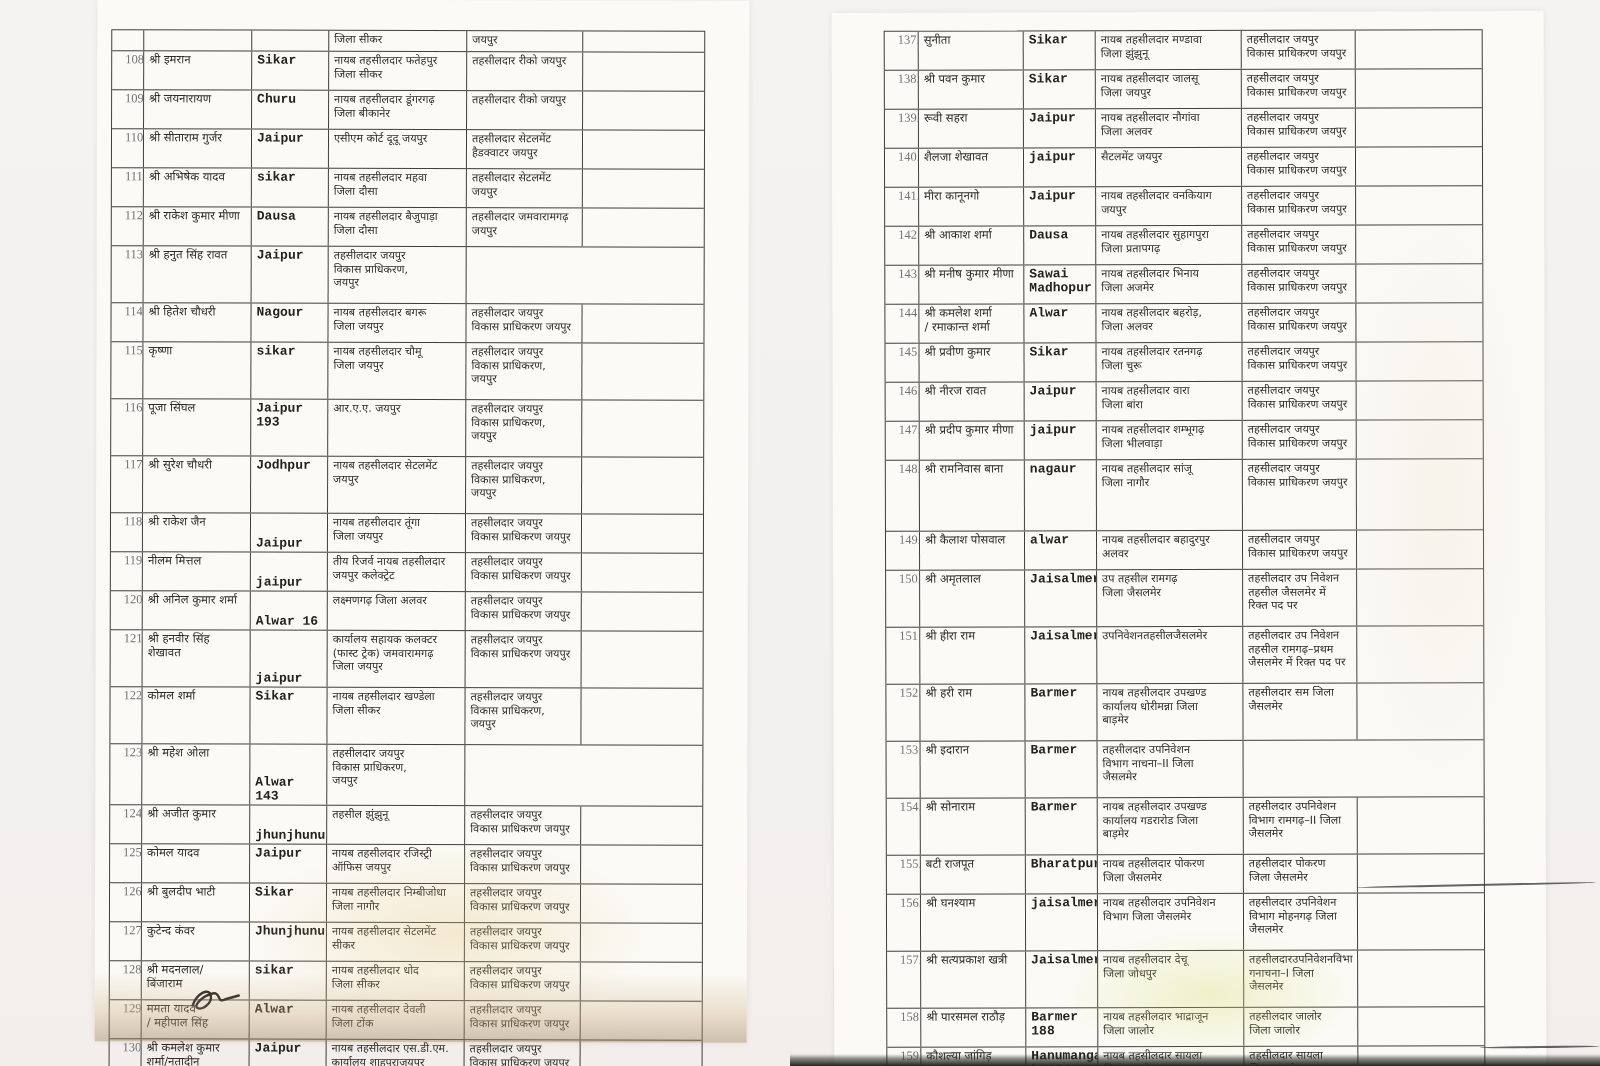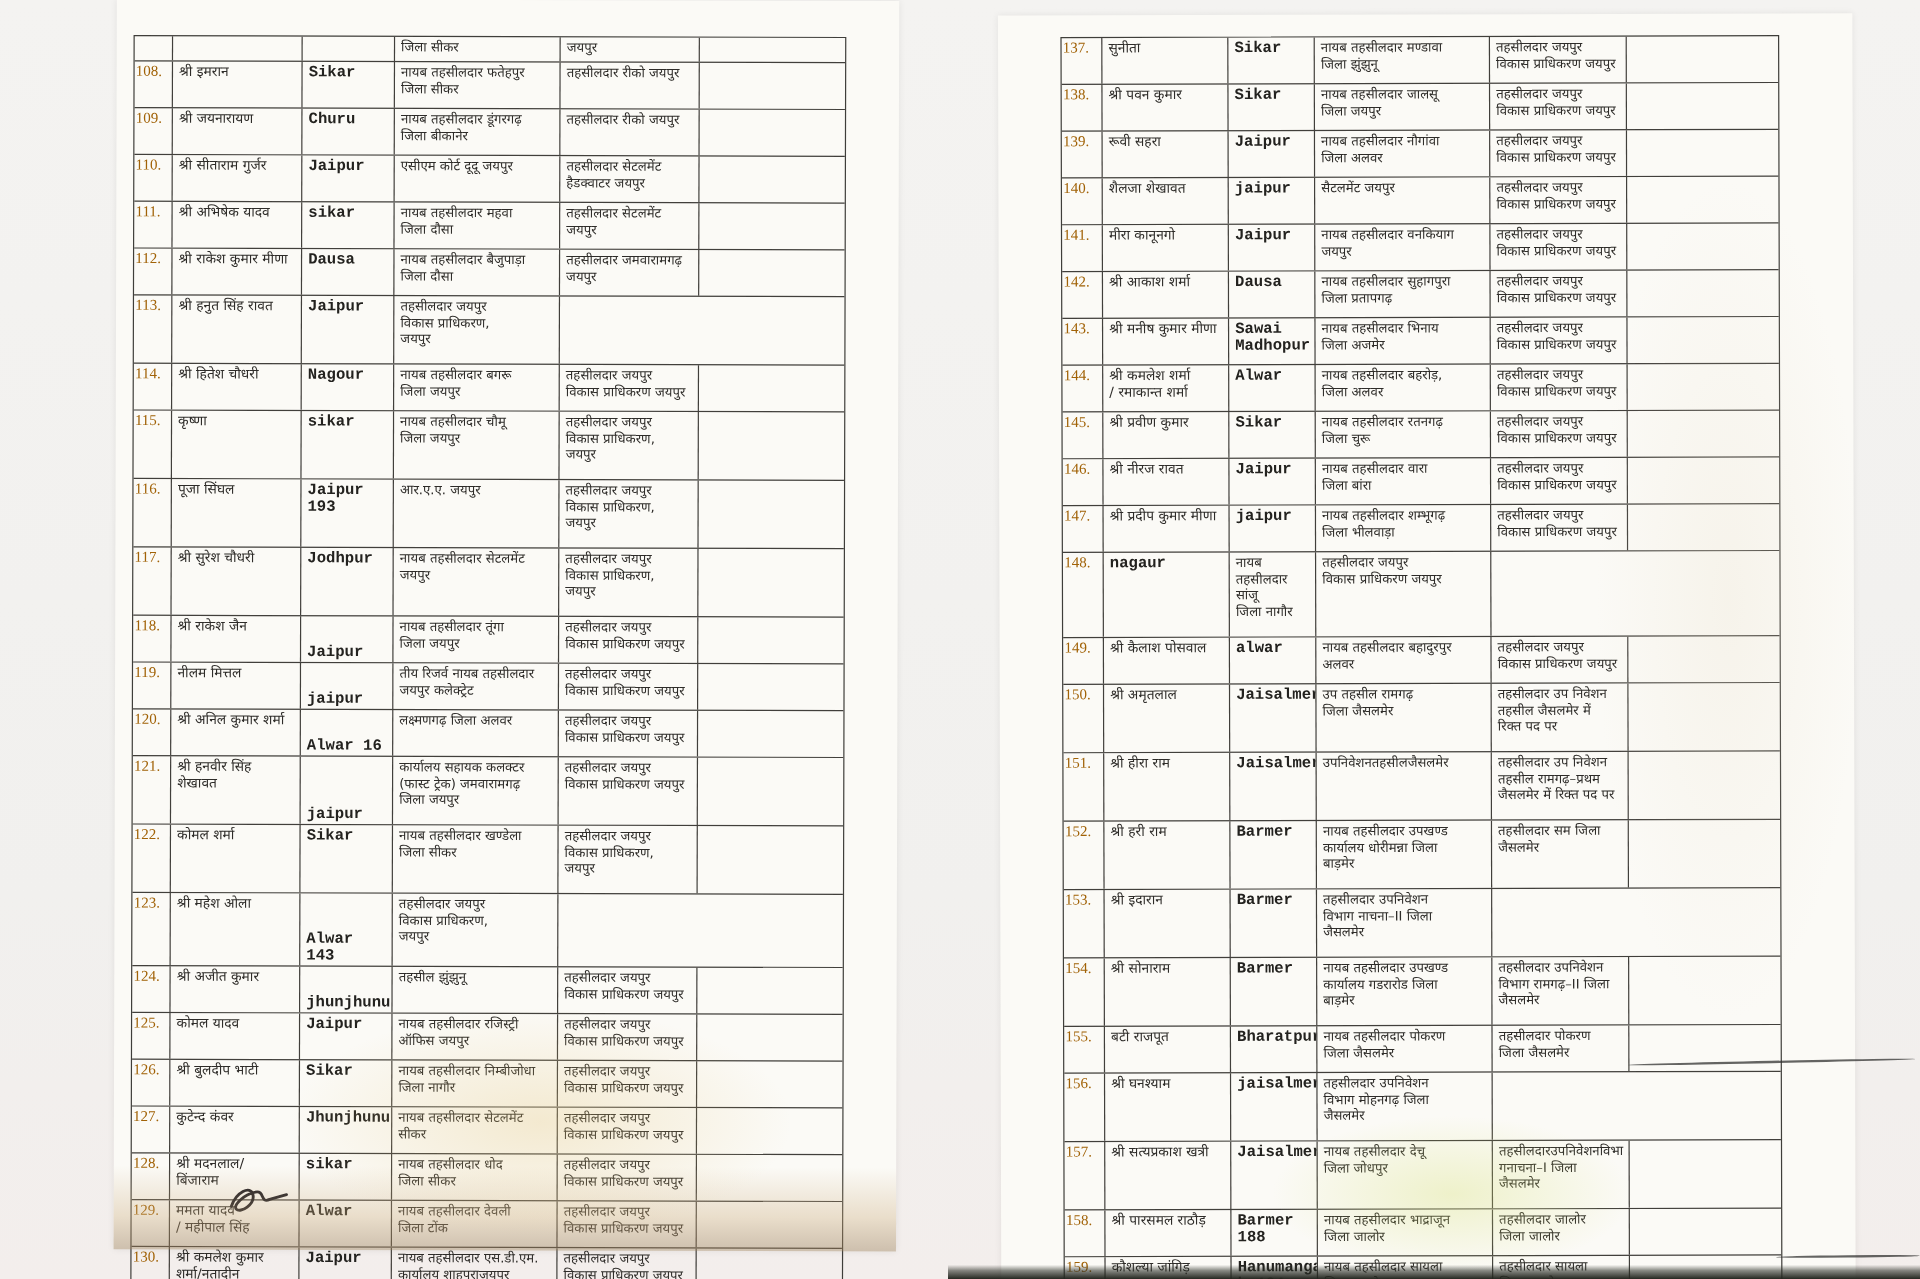--- a/index.html
+++ b/index.html
@@ -46,21 +46,21 @@
   .tbl-left{left:14px;top:30px;width:592px;}
   .tbl-right{left:52px;top:18px;width:597px;}
   .row{display:grid;border-bottom:1.2px solid #413f3b;}
   .row:last-child{border-bottom:none;}
   .tbl-left .row{grid-template-columns:32px 108px 77px 138px 116px auto;}
   .tbl-right .row{grid-template-columns:34px 105px 72px 146px 114px auto;}
   .cell{border-right:1.2px solid #413f3b;padding:2px 4px 2px 5px;
     font-size:11.5px;line-height:13.5px;color:#2e2c29;
     white-space:pre-line;overflow:hidden;}
   .cell:last-child{border-right:none;}
-  .c-no{font-family:"Liberation Serif","DejaVu Serif",serif;font-size:12.5px;color:#a16207;padding-left:1px;}
+  .c-no{font-family:"Liberation Serif","DejaVu Serif",serif;font-size:12.5px;color:#737373;padding-left:1px;margin-left:12px;}
   .c-dist{font-family:Liberation Mono, monospace;font-weight:700;font-size:13px;color:#23221f;}
   .dist-bottom{display:flex;align-items:flex-end;}
   .c-from,.c-to{font-size:11px;}
   
   .sig{position:absolute;pointer-events:none;}
   .sig-left{left:92px;top:972px;width:120px;height:50px;}
 </style>
 </head>
 <body>
 
@@ -423,20 +423,21 @@
           <div class="cell c-name">श्री प्रदीप कुमार मीणा</div>
           <div class="cell c-dist">jaipur</div>
           <div class="cell c-from">नायब तहसीलदार शम्भूगढ़
 जिला  भीलवाड़ा</div>
           <div class="cell c-to">तहसीलदार जयपुर
 विकास प्राधिकरण जयपुर</div>
           <div class="cell c-empty"></div>
         </div>
         <div class="row" style="min-height: 70px;">
           <div class="cell c-no">148.</div>
+          <div class="cell c-name">श्री रामनिवास बाना</div>
           <div class="cell c-dist">nagaur</div>
           <div class="cell c-from">नायब तहसीलदार सांजू
 जिला  नागौर</div>
           <div class="cell c-to">तहसीलदार जयपुर
 विकास प्राधिकरण जयपुर</div>
           <div class="cell c-empty"></div>
         </div>
         <div class="row" style="min-height: 38px;">
           <div class="cell c-no">149.</div>
           <div class="cell c-name">श्री कैलाश पोसवाल</div>
@@ -507,20 +508,22 @@
           <div class="cell c-from">नायब तहसीलदार पोकरण
 जिला  जैसलमेर</div>
           <div class="cell c-to">तहसीलदार पोकरण
 जिला  जैसलमेर</div>
           <div class="cell c-empty"></div>
         </div>
         <div class="row" style="min-height: 56px;">
           <div class="cell c-no">156.</div>
           <div class="cell c-name">श्री घनश्याम</div>
           <div class="cell c-dist">jaisalmer</div>
+          <div class="cell c-from">नायब तहसीलदार उपनिवेशन
+विभाग जिला  जैसलमेर</div>
           <div class="cell c-to">तहसीलदार उपनिवेशन
 विभाग मोहनगढ़ जिला
 जैसलमेर</div>
           <div class="cell c-empty"></div>
         </div>
         <div class="row" style="min-height: 56px;">
           <div class="cell c-no">157.</div>
           <div class="cell c-name">श्री सत्यप्रकाश खत्री</div>
           <div class="cell c-dist">Jaisalmer</div>
           <div class="cell c-from">नायब तहसीलदार देचू

